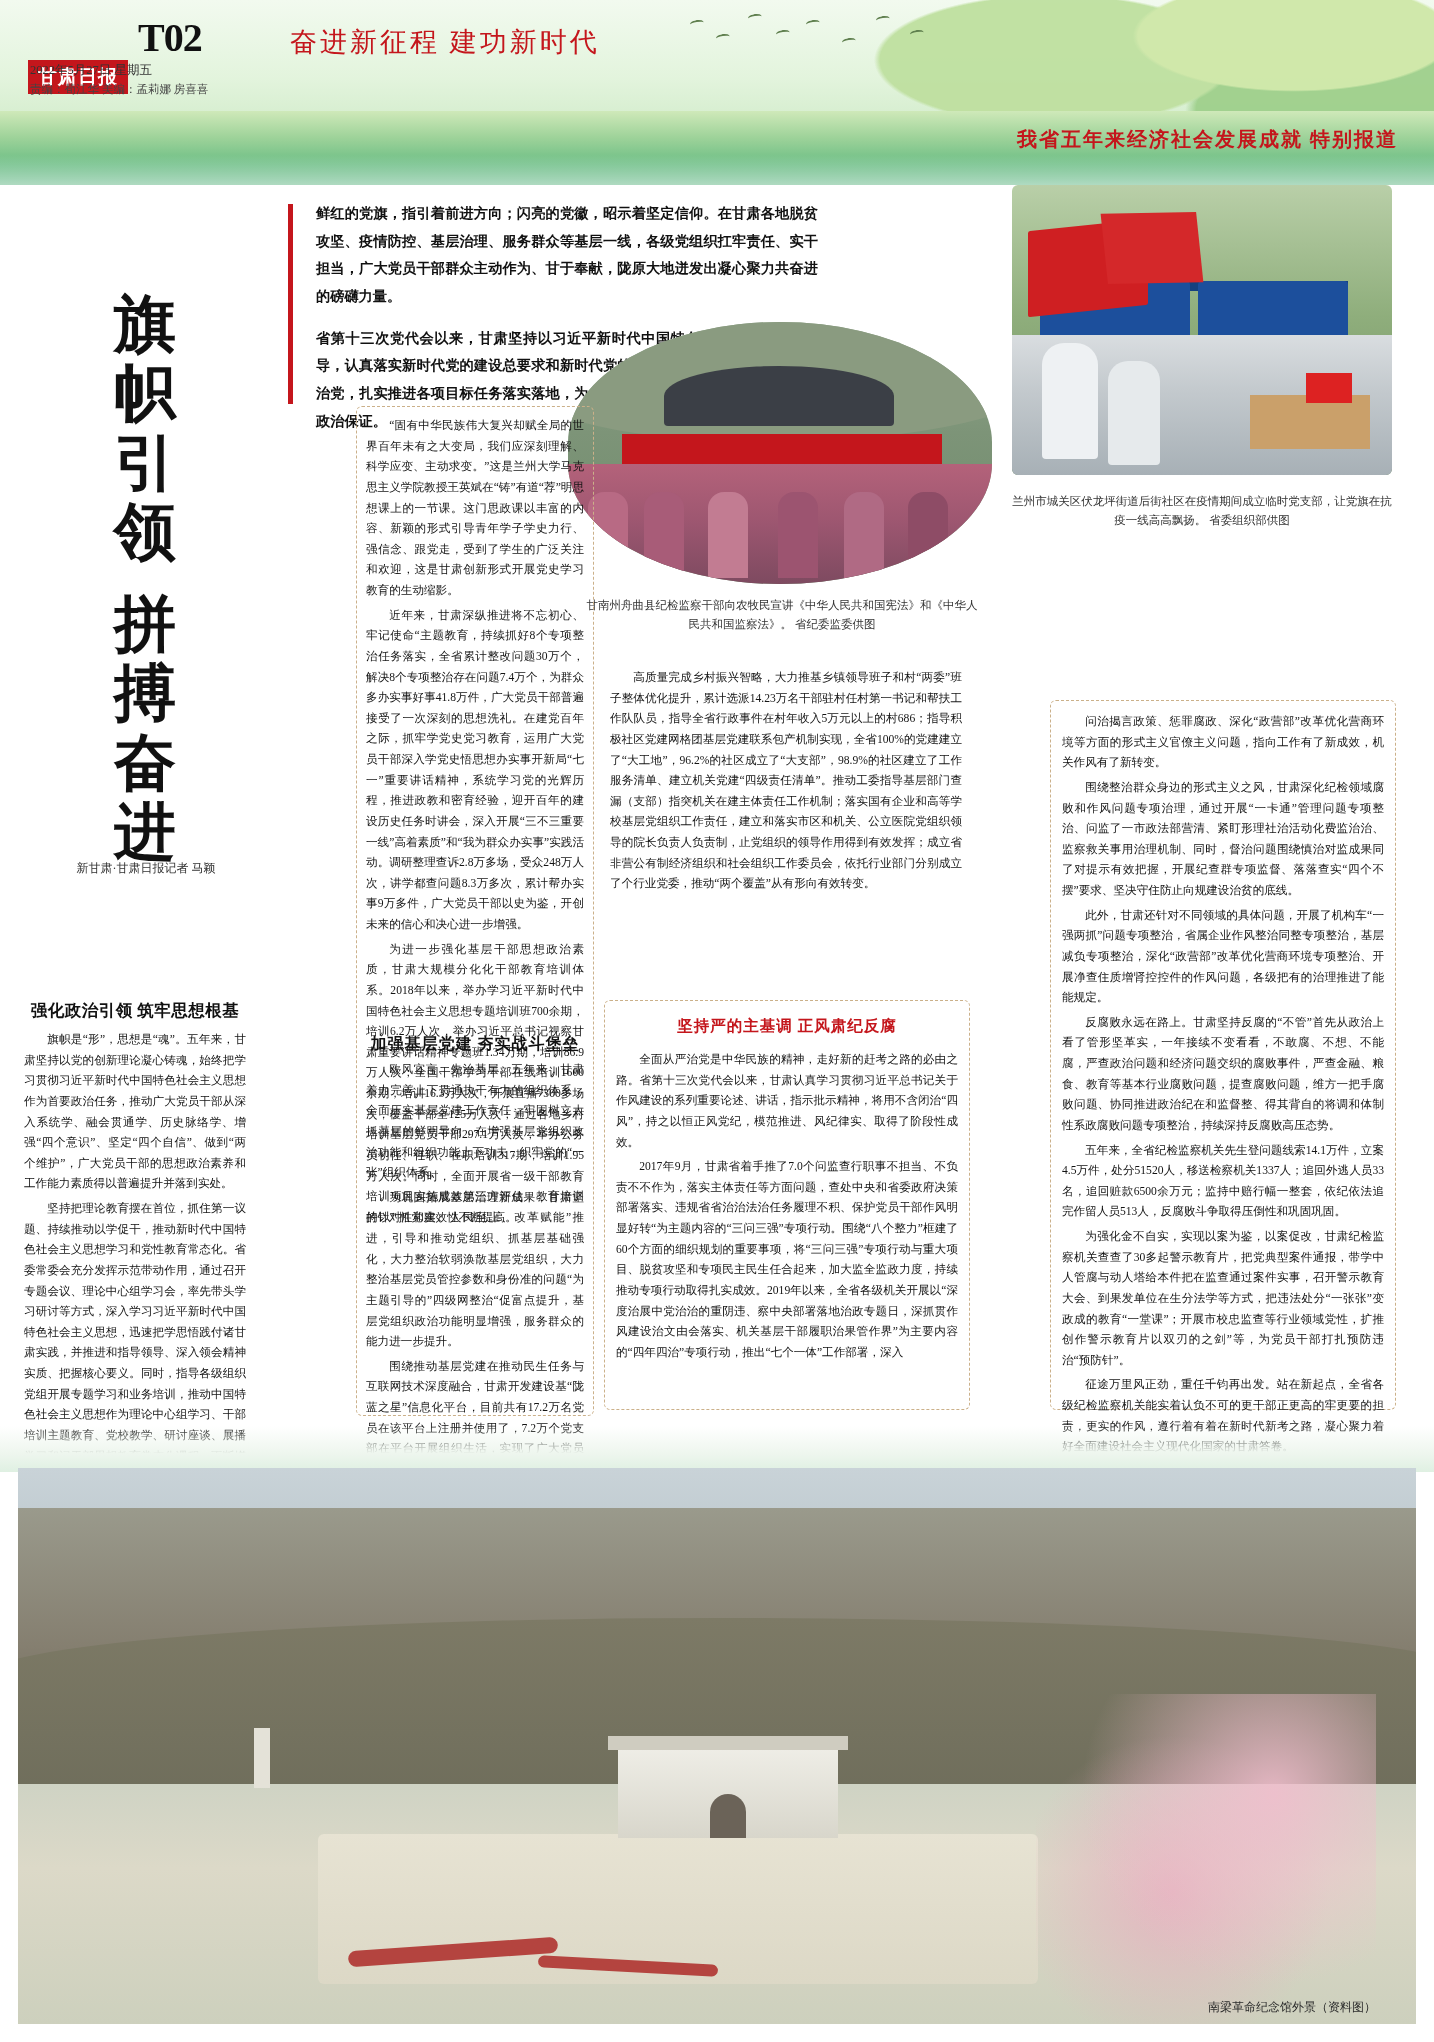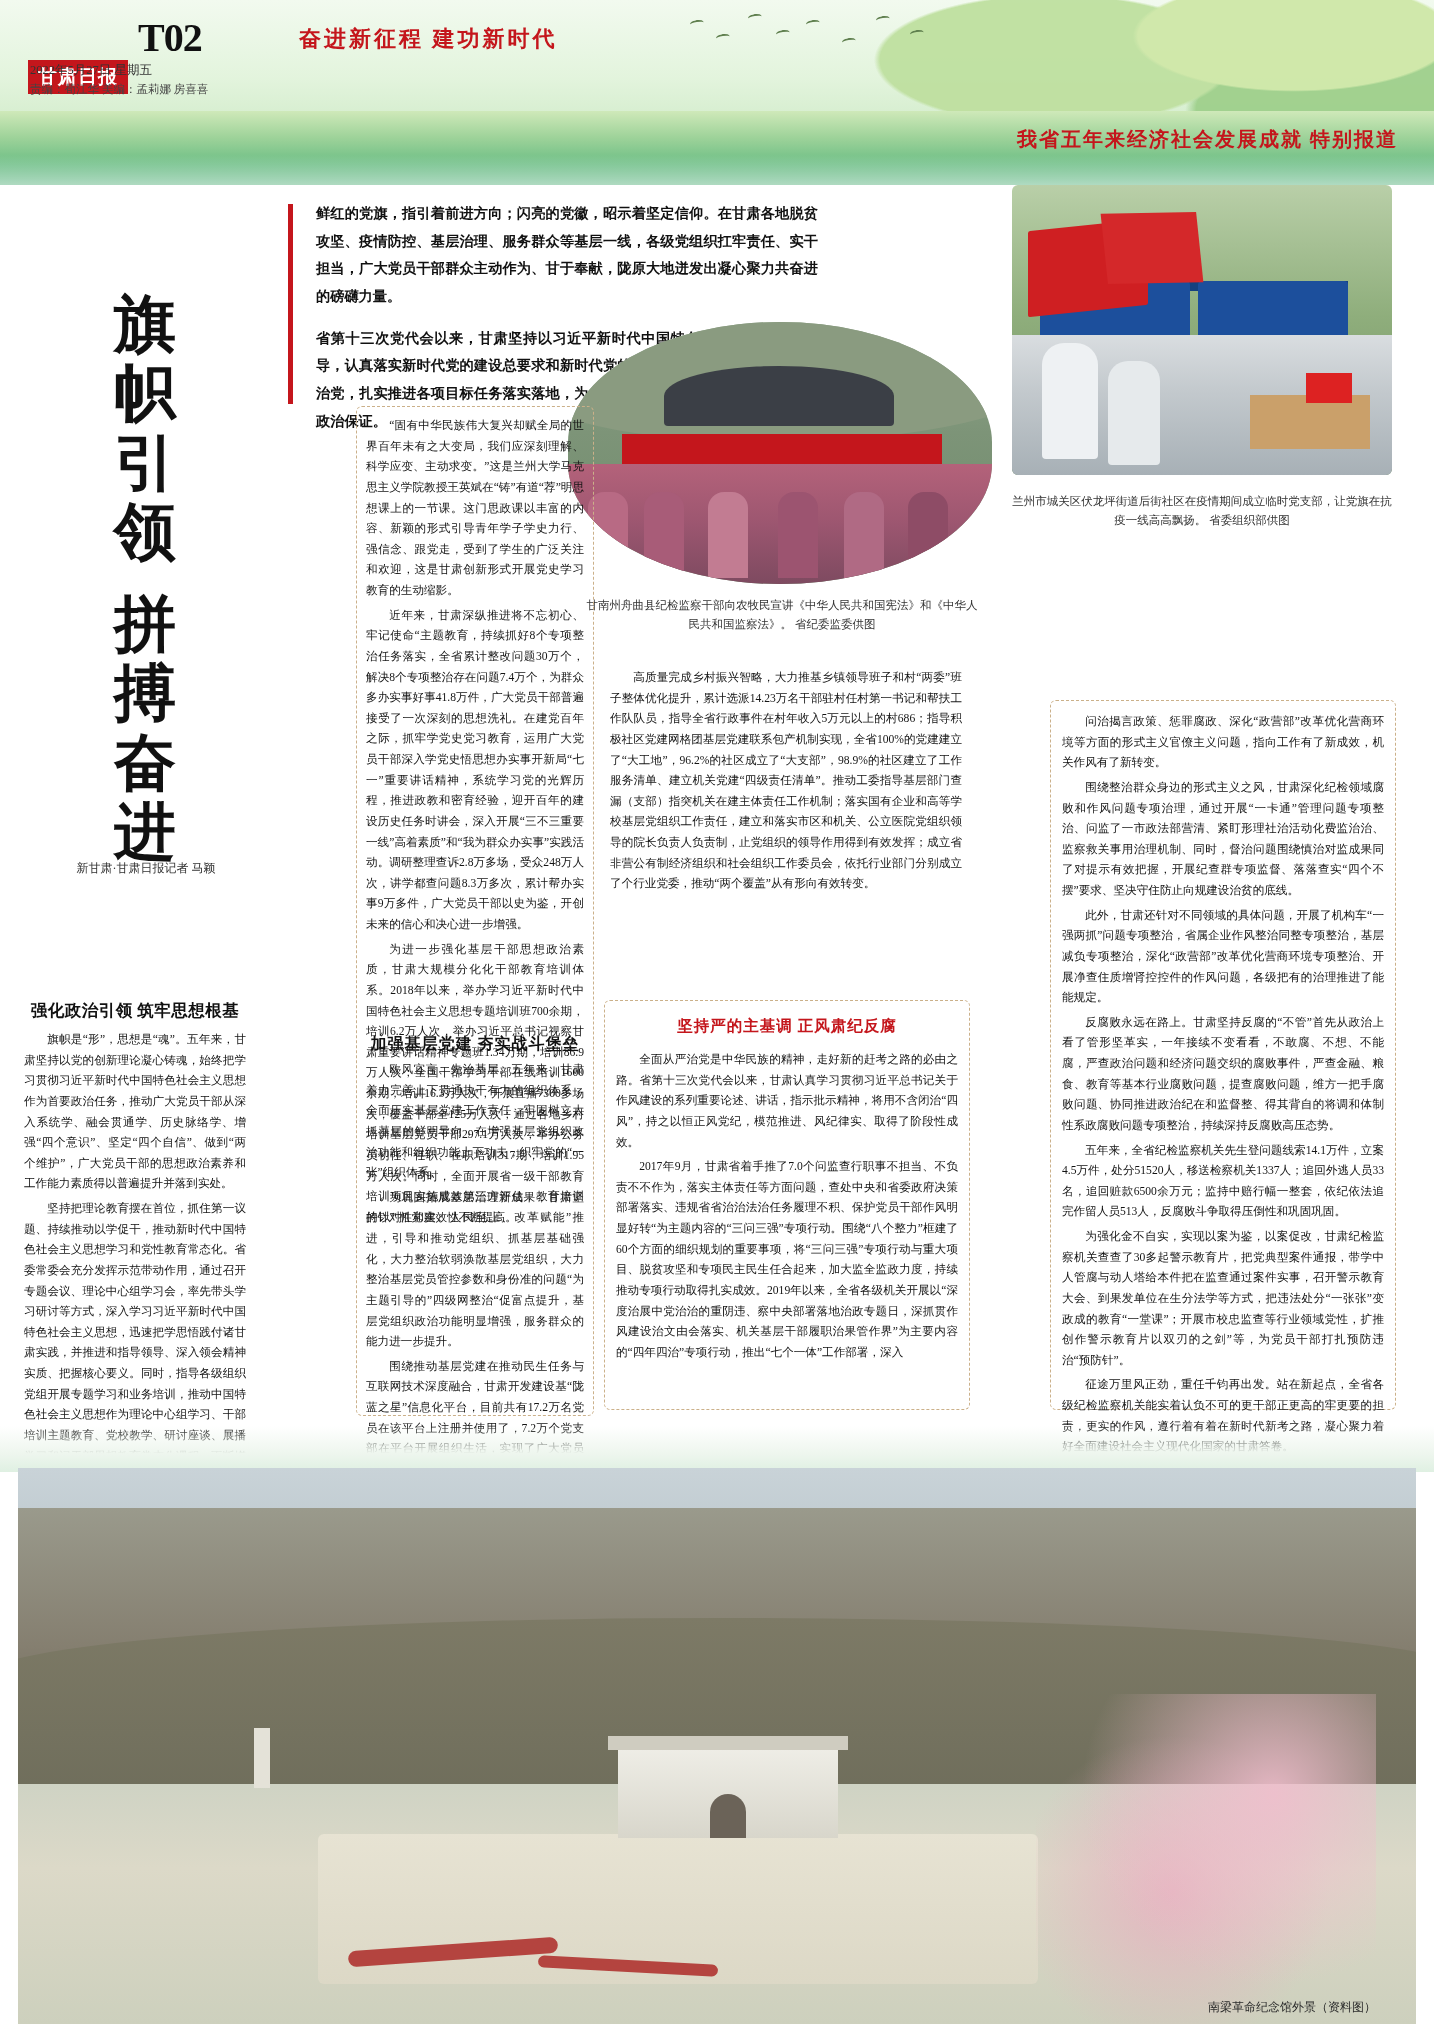--- a/index.html
+++ b/index.html
@@ -65,21 +65,21 @@
   .page-code {
     position: absolute; left: 138px; top: 14px;
     font-size: 40px; font-weight: bold; color: #111;
     font-family: "Liberation Serif", serif; letter-spacing: -1px;
   }
   .mast-date { position: absolute; left: 30px; top: 62px; font-size: 12.5px; color: #333; }
   .mast-credit { position: absolute; left: 30px; top: 82px; font-size: 11.5px; color: #444; }
 
   .head-line1 {
     position: absolute; left: 290px; top: 24px;
-    font-size: 22px; font-weight: bold; color: #c4161c; letter-spacing: 3px; margin-left: 9px;
+    font-size: 27px; font-weight: normal; color: #c4161c; letter-spacing: 3px;
   }
   .head-line2 {
     position: absolute; left: 290px; top: 62px;
     font-size: 37px; font-weight: bold; color: #c4161c; letter-spacing: 3px;
   }
   .head-line3 {
     position: absolute; right: 36px; top: 126px;
     font-size: 20px; font-weight: bold; color: #c4161c; letter-spacing: 2px;
   }
 

